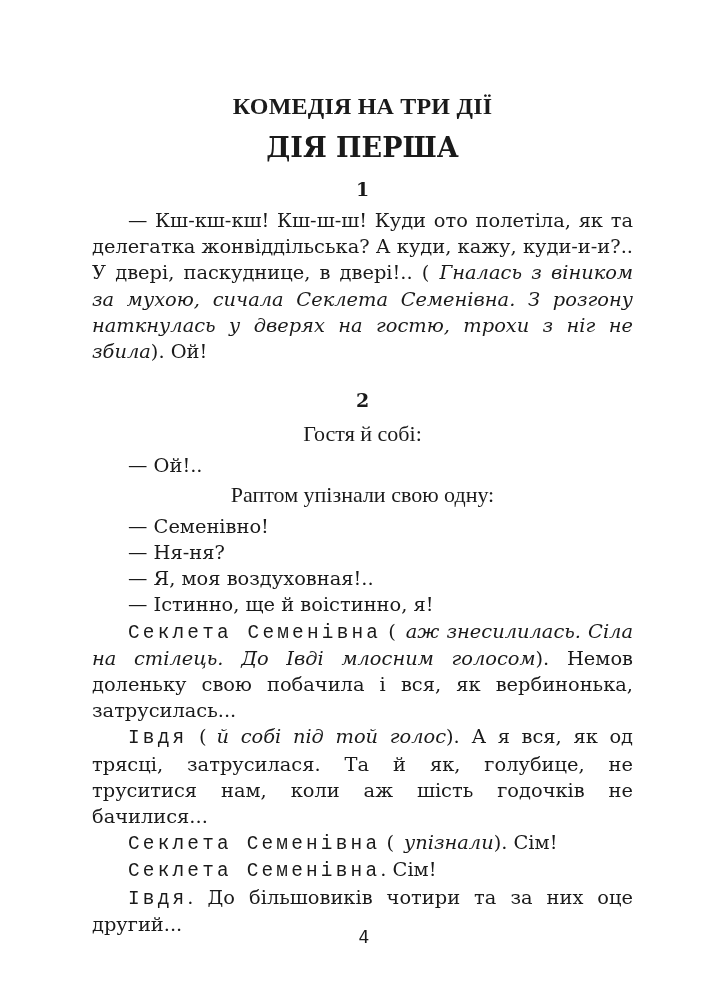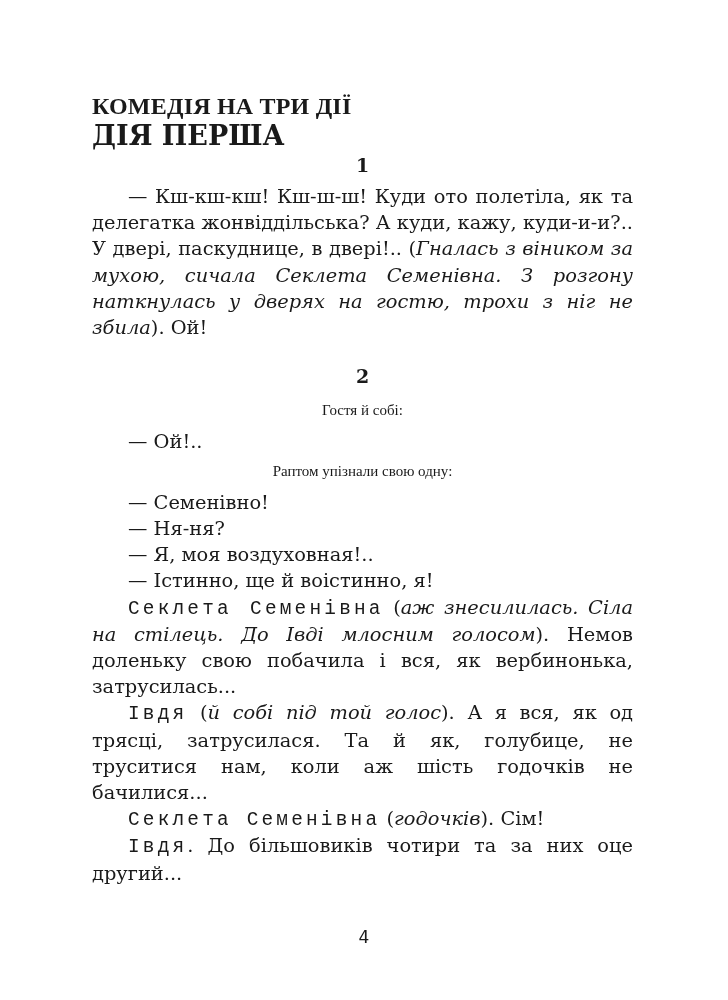--- a/index.html
+++ b/index.html
@@ -1,25 +1,25 @@
 <!DOCTYPE html>
 <html><head>
 <meta charset="utf-8">
 <style>
   html, body { margin: 0; padding: 0; background: #ffffff; }
   body { width: 728px; height: 1000px; position: relative; overflow: hidden;
          font-family: "DejaVu Serif", "Liberation Serif", serif; color: #1a1a1a; }
   .page { position: absolute; left: 92px; top: 92px; width: 541px; }
-  .subtitle { text-align: left; font-family: "Liberation Serif", serif; font-size: 24px; line-height: 28px; margin: 0; letter-spacing: 0.2px; }
-  .act-title { font-family: "DejaVu Serif", serif; font-weight: bold; font-size: 27px; line-height: 32px; margin: 0; }
+  .subtitle { text-align: center; font-family: "Liberation Serif", serif; font-size: 24px; line-height: 28px; margin: 0; letter-spacing: 0.2px; }
+  .act-title { text-align: center; font-family: "DejaVu Serif", serif; font-weight: bold; font-size: 27px; line-height: 32px; margin: 12px; }
   .scene-num { text-align: center; font-family: "DejaVu Serif", serif; font-weight: bold; font-size: 19px; line-height: 26px; margin: 0 0 6px 0; }
   .scene-num.s2 { margin-top: 22px; margin-bottom: 8px; }
   p { margin: 0; font-size: 19.4px; line-height: 26.2px; text-align: justify; text-indent: 36px; font-family: "DejaVu Serif", serif; }
-  p.center { text-align: center; text-indent: 0; font-family: "Liberation Serif", serif; font-size: 15px; margin: 2px 0 6px 0; }
-  .it { font-style: italic; }
+  p.center { text-align: center; text-indent: 0; font-family: "Liberation Serif", serif; font-size: 22px; margin: 2px 0 6px 0; }
+  .it { font-style: italic; margin-left: 10px; }
   .spk { letter-spacing: 3.2px; font-family: Liberation Mono, monospace; }
   .page-number { position: absolute; top: 927px; left: 0; width: 728px; text-align: center;
                  font-family: "DejaVu Sans", sans-serif; font-size: 17px; }
 </style>
 </head>
 <body>
 
 <div class="page">
   <h2 class="subtitle">КОМЕДІЯ НА ТРИ ДІЇ</h2>
   <h1 class="act-title">ДІЯ ПЕРША</h1>
@@ -35,21 +35,22 @@
 
   <p>— Семенівно!</p>
   <p>— Ня-ня?</p>
   <p>— Я, моя воздуховная!..</p>
   <p>— Істинно, ще й воістинно, я!</p>
 
   <p><span class="spk">Секлета Семенівна</span><span> (</span><span class="it">аж знесилилась. Сіла на стілець. До Івді млосним голосом</span><span>). Немов доленьку свою побачила і вся, як вербинонька, затрусилась...</span></p>
 
   <p><span class="spk">Івдя</span><span> (</span><span class="it">й собі під той голос</span><span>). А я вся, як од трясці, затрусилася. Та й як, голубице, не труситися нам, коли аж шість годочків не бачилися...</span></p>
 
-  <p><span class="spk">Секлета Семенівна</span><span> (</span><span class="it">годочків</span><span>). Сім!</span></p>
+  <p><span class="spk">Секлета Семенівна</span><span> (</span><span class="it">упізнали</span><span>). Сім!</span></p>
 
 
+  <p><span class="spk">Секлета Семенівна</span><span>. Сім!</span></p>
 
   <p><span class="spk">Івдя</span><span>. До більшовиків чотири та за них оце другий...</span></p>
 
 </div>
 
 <div class="page-number">4</div>
 
 </body></html>

